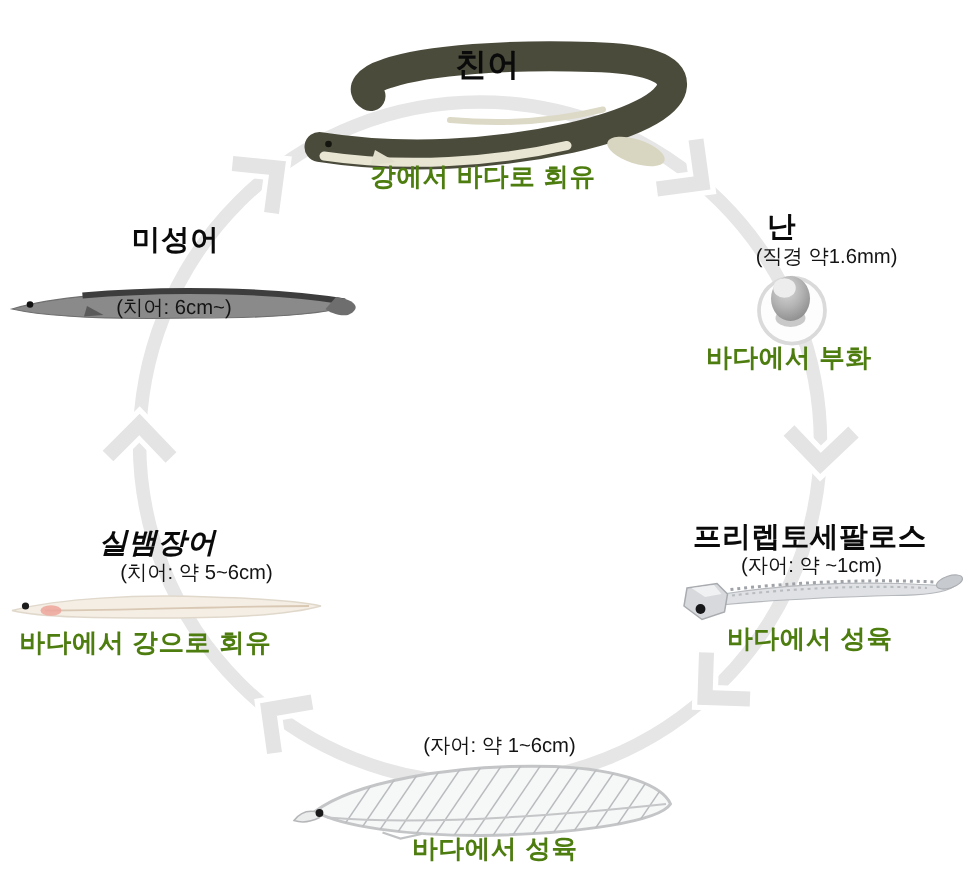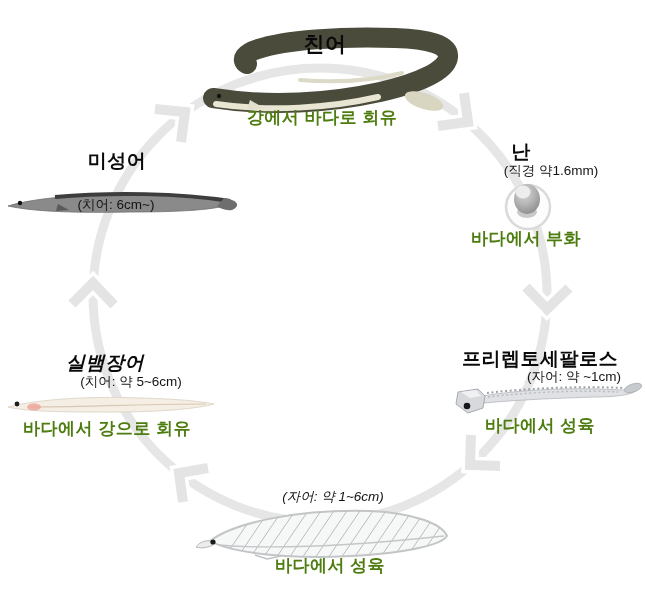--- a/index.html
+++ b/index.html
@@ -129,26 +129,26 @@
   </svg>
 
   <div class="txt stage-title big" style="left:325px;top:4px;">친어</div>
   <div class="txt stage-caption" style="left:322px;top:109px;">강에서 바다로 회유</div>
 
   <div class="txt stage-title" style="left:521px;top:142px;">난</div>
   <div class="txt stage-size" style="left:551px;top:164px;">(직경 약1.6mm)</div>
   <div class="txt stage-title" style="left:540px;top:349px;">프리렙토세팔로스</div>
 
   <div class="txt stage-caption" style="left:526px;top:230px;">바다에서 부화</div>
-  <div class="txt stage-size" style="left:541px;top:370px;margin-left:33px;">(자어: 약 ~1cm)</div>
+  <div class="txt stage-size" style="left:541px;top:370px;">(자어: 약 ~1cm)</div>
   <div class="txt stage-caption" style="left:540px;top:417px;">바다에서 성육</div>
 
-  <div class="txt stage-size" style="left:333px;top:490px;font-style:italic;">(자어: 약 1~6cm)</div>
+  <div class="txt stage-size" style="left:333px;top:490px;">(자어: 약 1~6cm)</div>
   <div class="txt stage-caption" style="left:330px;top:557px;">바다에서 성육</div>
 
   <div class="txt stage-title" style="left:105px;top:353px;font-style:italic;">실뱀장어</div>
   <div class="txt stage-size" style="left:112px;top:375px;margin-left:19px;">(치어: 약 5~6cm)</div>
-  <div class="txt stage-caption" style="left:107px;top:420px;">바다에서 강으로 회유</div>
+  <div class="txt stage-caption" style="left:97px;top:420px;">바다에서 강으로 회유</div>
 
   <div class="txt stage-title" style="left:117px;top:151px;">미성어</div>
   <div class="txt stage-size" style="left:116px;top:187px;margin-top:11px;">(치어: 6cm~)</div>
 
 </div>
 
 </body></html>

